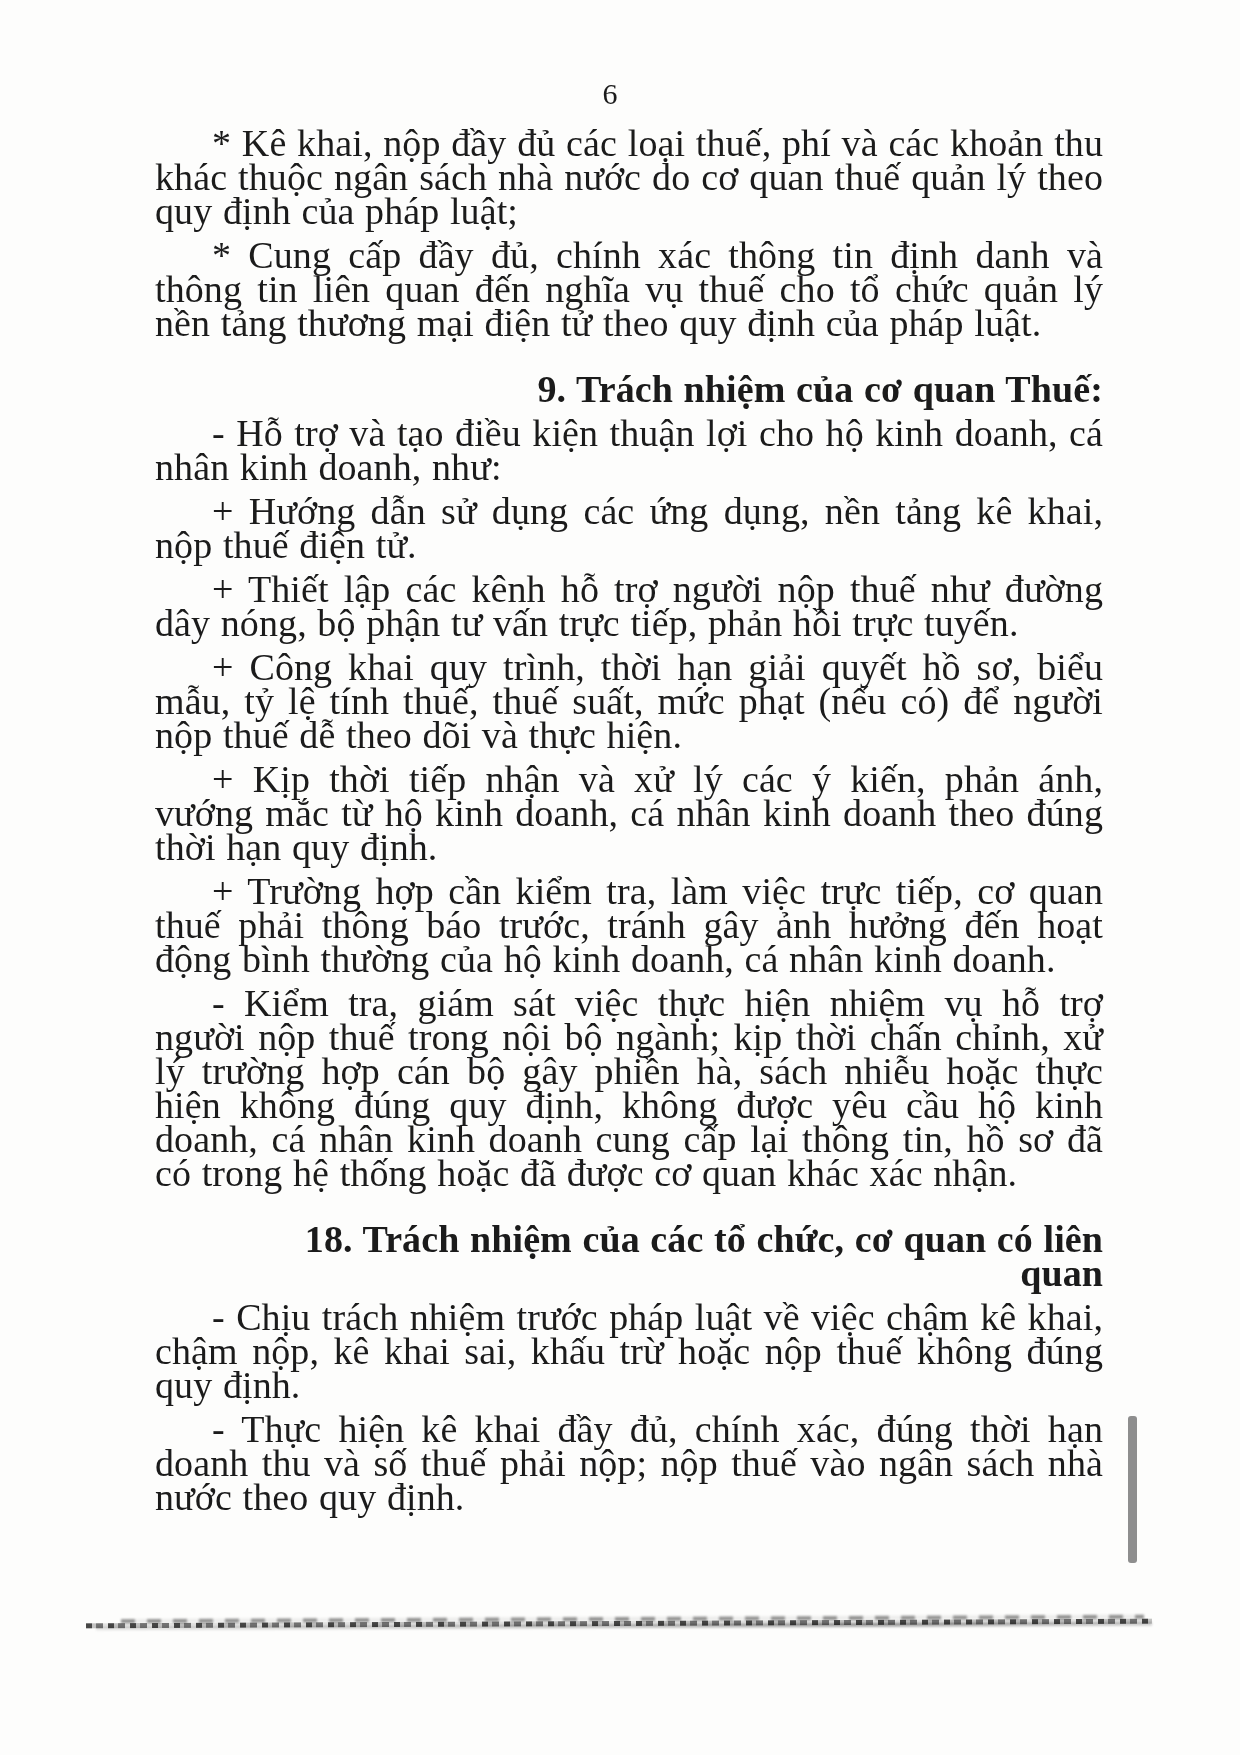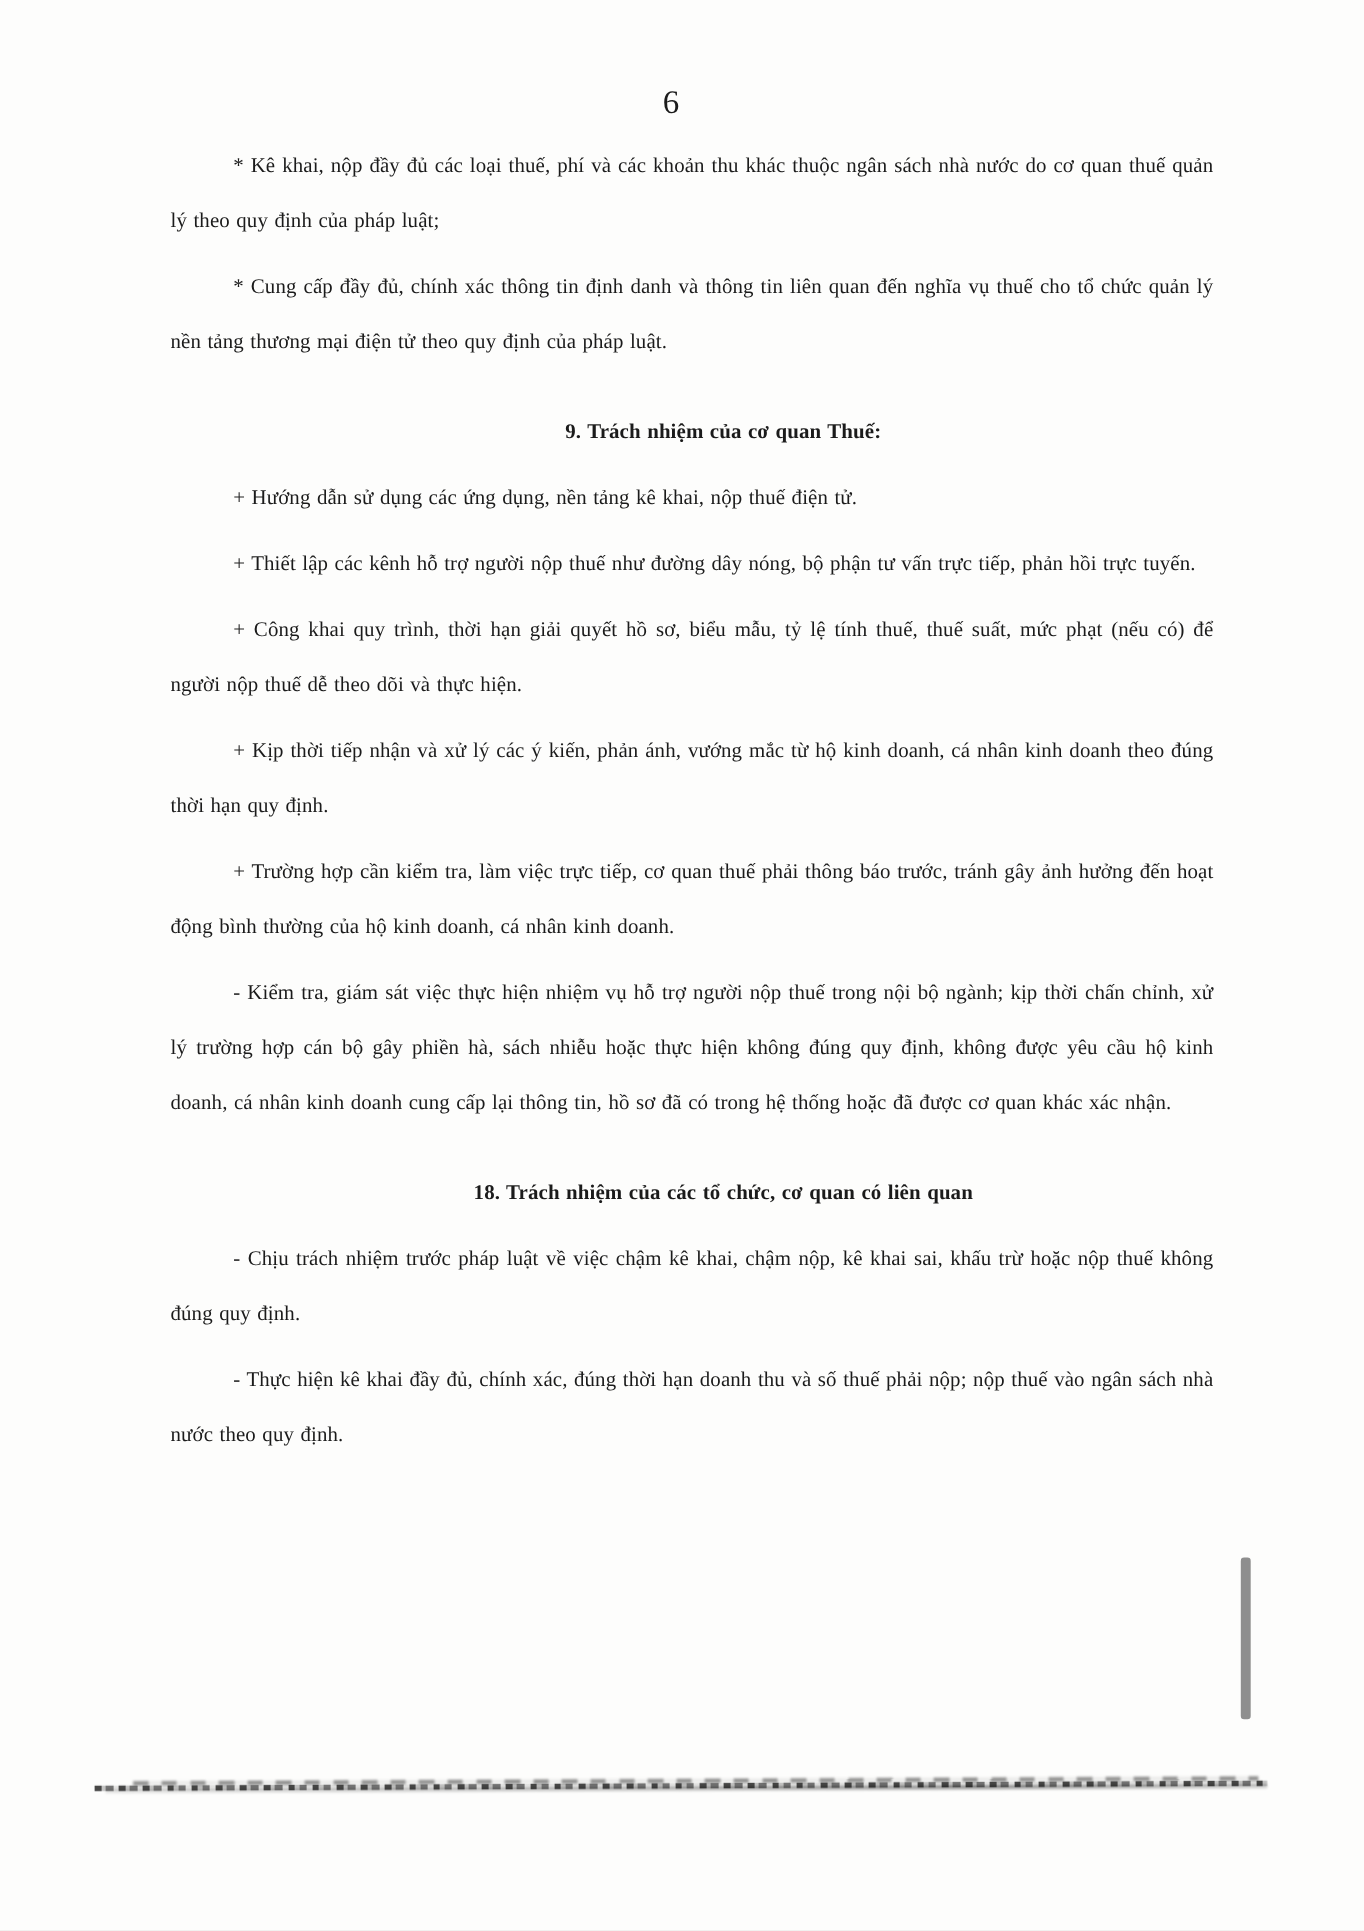--- a/index.html
+++ b/index.html
@@ -28,30 +28,30 @@
     line-height: 36px;
   }
   .content {
     position: absolute;
     top: 126px;
     left: 155px;
     width: 948px;
   }
   .content p {
     margin: 0 0 10px 0;
-    font-size: 19px;
-    line-height: 50px;
+    font-size: 38px;
+    line-height: 34px;
     text-align: justify;
     text-indent: 57px;
     letter-spacing: 0.1px;
     word-spacing: 1px;
   }
   .content p.bold {
     font-weight: bold;
-    text-align: center;
+    text-align: right;
     margin-top: 32px;
   }
   
   .scan-vbar {
     position: absolute;
     left: 1128px;
     top: 1416px;
     width: 9px;
     height: 147px;
     background: #8e8e8e;
@@ -99,20 +99,21 @@
 
 <div class="page">
 
   <div class="page-number">6</div>
 
   <main class="content">
 
   <p>* Kê khai, nộp đầy đủ các loại thuế, phí và các khoản thu khác thuộc ngân sách nhà nước do cơ quan thuế quản lý theo quy định của pháp luật;</p>
       <p>* Cung cấp đầy đủ, chính xác thông tin định danh và thông tin liên quan đến nghĩa vụ thuế cho tổ chức quản lý nền tảng thương mại điện tử theo quy định của pháp luật.</p>
       <p class="bold">9. Trách nhiệm của cơ quan Thuế:</p>
+      <p>- Hỗ trợ và tạo điều kiện thuận lợi cho hộ kinh doanh, cá nhân kinh doanh, như:</p>
       <p>+ Hướng dẫn sử dụng các ứng dụng, nền tảng kê khai, nộp thuế điện tử.</p>
       <p>+ Thiết lập các kênh hỗ trợ người nộp thuế như đường dây nóng, bộ phận tư vấn trực tiếp, phản hồi trực tuyến.</p>
       <p>+ Công khai quy trình, thời hạn giải quyết hồ sơ, biểu mẫu, tỷ lệ tính thuế, thuế suất, mức phạt (nếu có) để người nộp thuế dễ theo dõi và thực hiện.</p>
       <p>+ Kịp thời tiếp nhận và xử lý các ý kiến, phản ánh, vướng mắc từ hộ kinh doanh, cá nhân kinh doanh theo đúng thời hạn quy định.</p>
       <p>+ Trường hợp cần kiểm tra, làm việc trực tiếp, cơ quan thuế phải thông báo trước, tránh gây ảnh hưởng đến hoạt động bình thường của hộ kinh doanh, cá nhân kinh doanh.</p>
       <p>- Kiểm tra, giám sát việc thực hiện nhiệm vụ hỗ trợ người nộp thuế trong nội bộ ngành; kịp thời chấn chỉnh, xử lý trường hợp cán bộ gây phiền hà, sách nhiễu hoặc thực hiện không đúng quy định, không được yêu cầu hộ kinh doanh, cá nhân kinh doanh cung cấp lại thông tin, hồ sơ đã có trong hệ thống hoặc đã được cơ quan khác xác nhận.</p>
       <p class="bold">18. Trách nhiệm của các tổ chức, cơ quan có liên quan</p>
       <p>- Chịu trách nhiệm trước pháp luật về việc chậm kê khai, chậm nộp, kê khai sai, khấu trừ hoặc nộp thuế không đúng quy định.</p>
       <p>- Thực hiện kê khai đầy đủ, chính xác, đúng thời hạn doanh thu và số thuế phải nộp; nộp thuế vào ngân sách nhà nước theo quy định.</p>
     </main>

